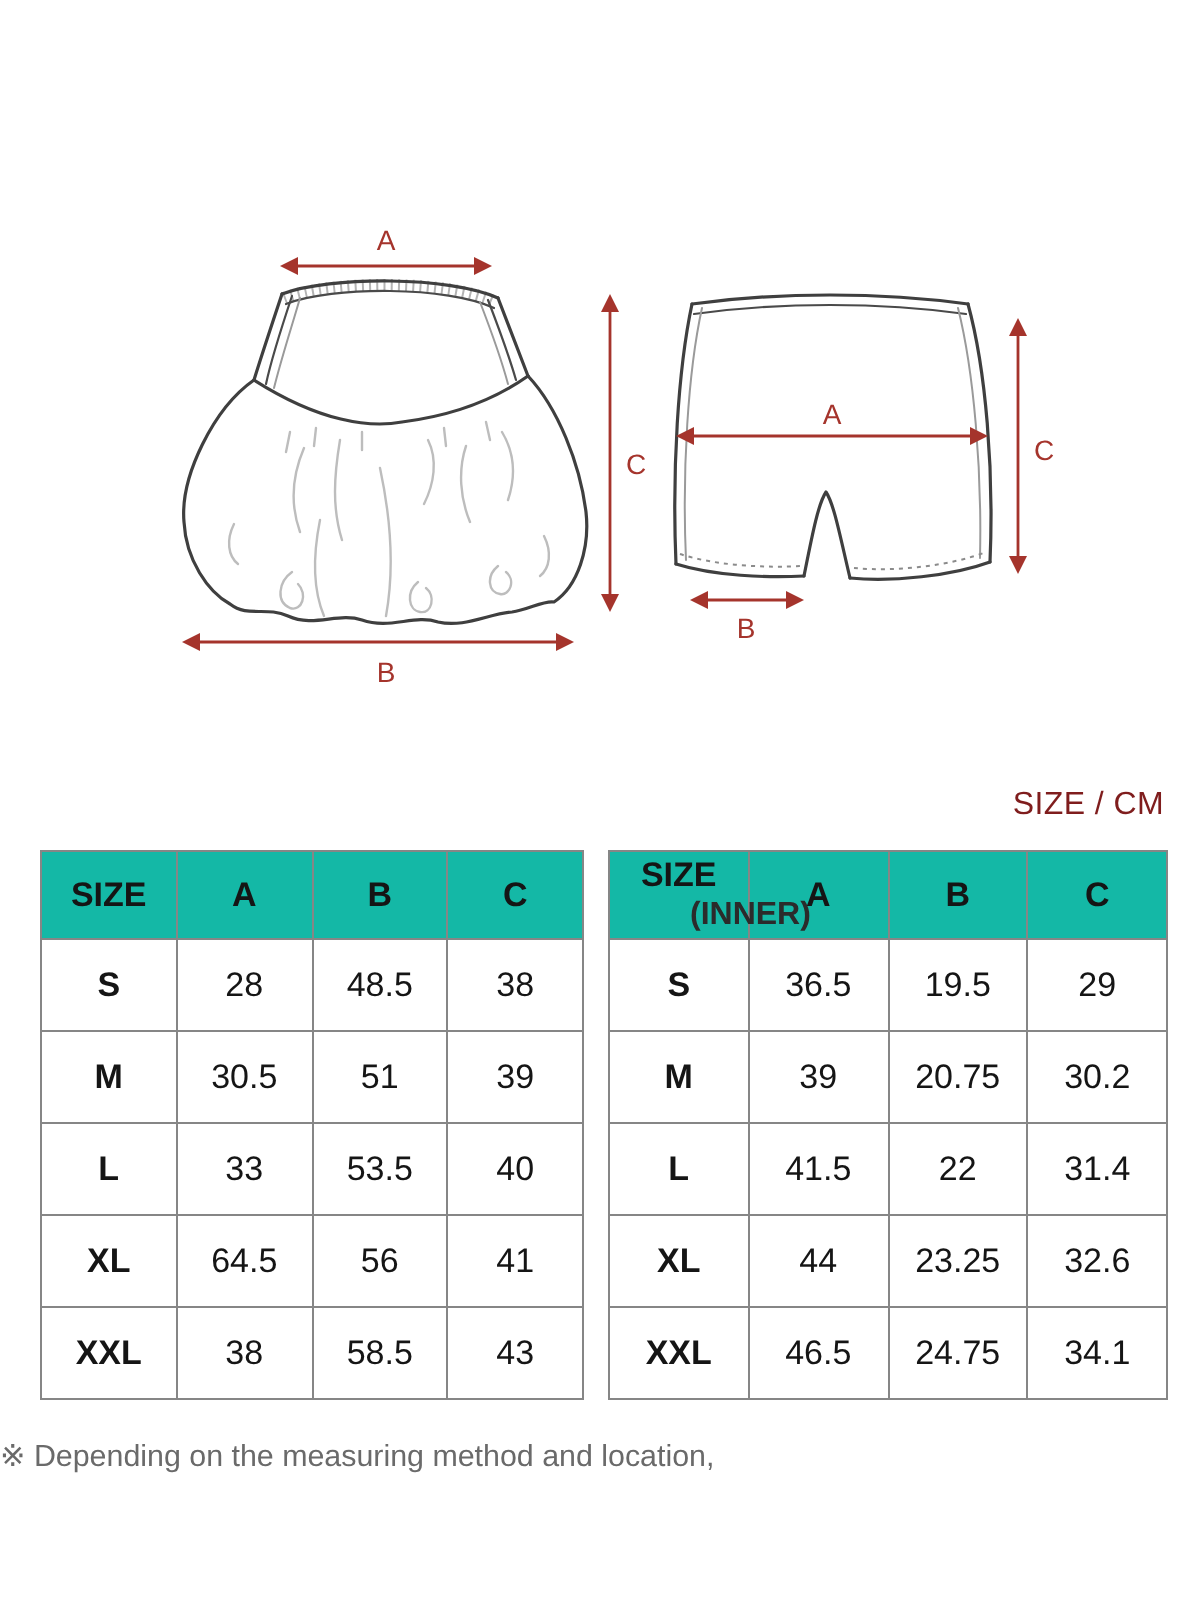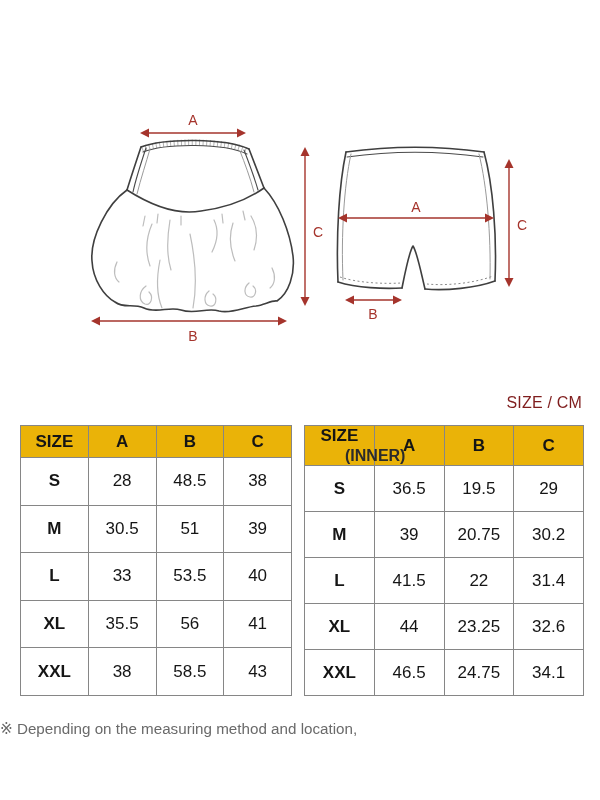--- a/index.html
+++ b/index.html
@@ -21,21 +21,21 @@
     display:flex; gap:12px;
   }
   table.size-table { border-collapse:collapse; table-layout:fixed; background:#fff; }
   table.size-table.outer { width:272px; }
   table.size-table.inner { width:280px; }
   .size-table th, .size-table td {
     border:1px solid #868686; text-align:center; vertical-align:middle;
     color:#151515;
   }
   .size-table th {
-    height:32px; background:#eab308; font-size:17px; font-weight:700;
+    height:44px; background:#14b8a6; font-size:17px; font-weight:700;
   }
   .size-table td { height:46px; font-size:17px; font-weight:400; }
   .size-table td.size-col { font-weight:700; }
   .th-sub { display:block; font-size:16px; font-weight:700; color:#2b2b2b; margin-top:1px;margin-left:40px; }
 
   .footnote {
     position:absolute; top:718px; left:0; width:100%;
     text-align:left; font-size:15.2px; line-height:22.5px; color:#6a6a6a;
   }
 
@@ -175,21 +175,21 @@
           <td>39</td>
         </tr>
         <tr>
           <td class="size-col">L</td>
           <td>33</td>
           <td>53.5</td>
           <td>40</td>
         </tr>
         <tr>
           <td class="size-col">XL</td>
-          <td>35.5</td>
+          <td>64.5</td>
           <td>56</td>
           <td>41</td>
         </tr>
         <tr>
           <td class="size-col">XXL</td>
           <td>38</td>
           <td>58.5</td>
           <td>43</td>
         </tr>
       </tbody>

